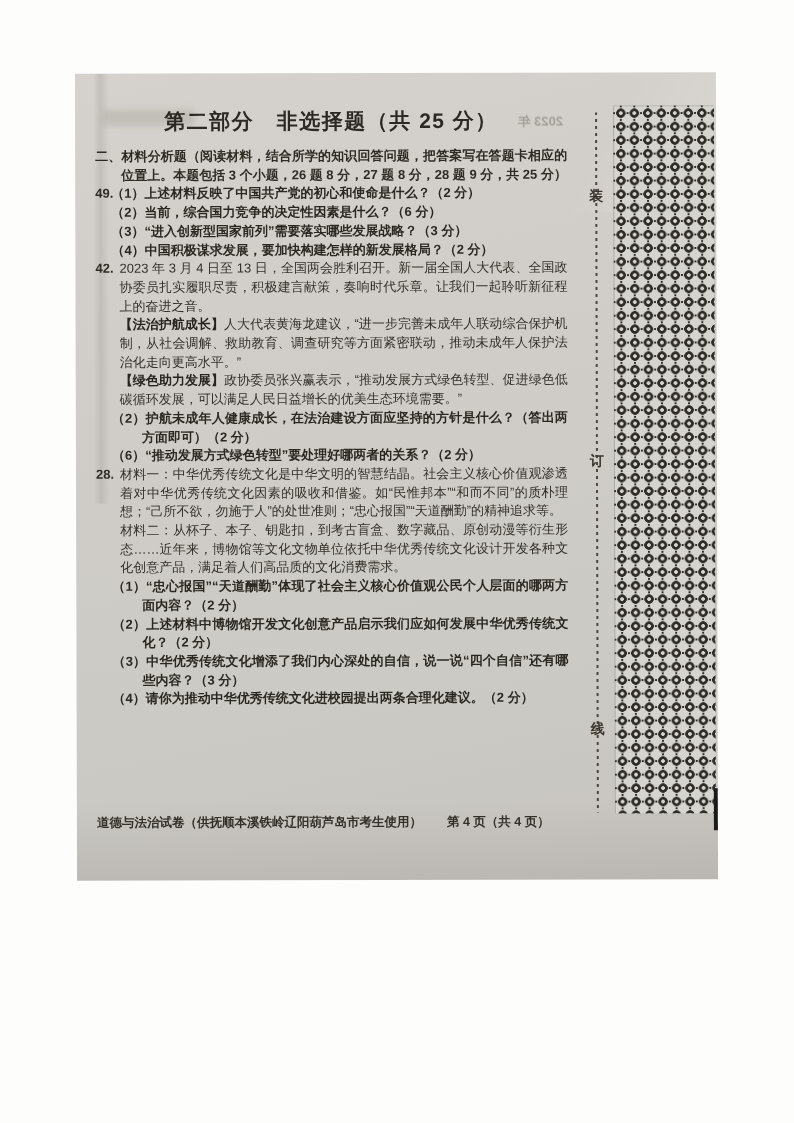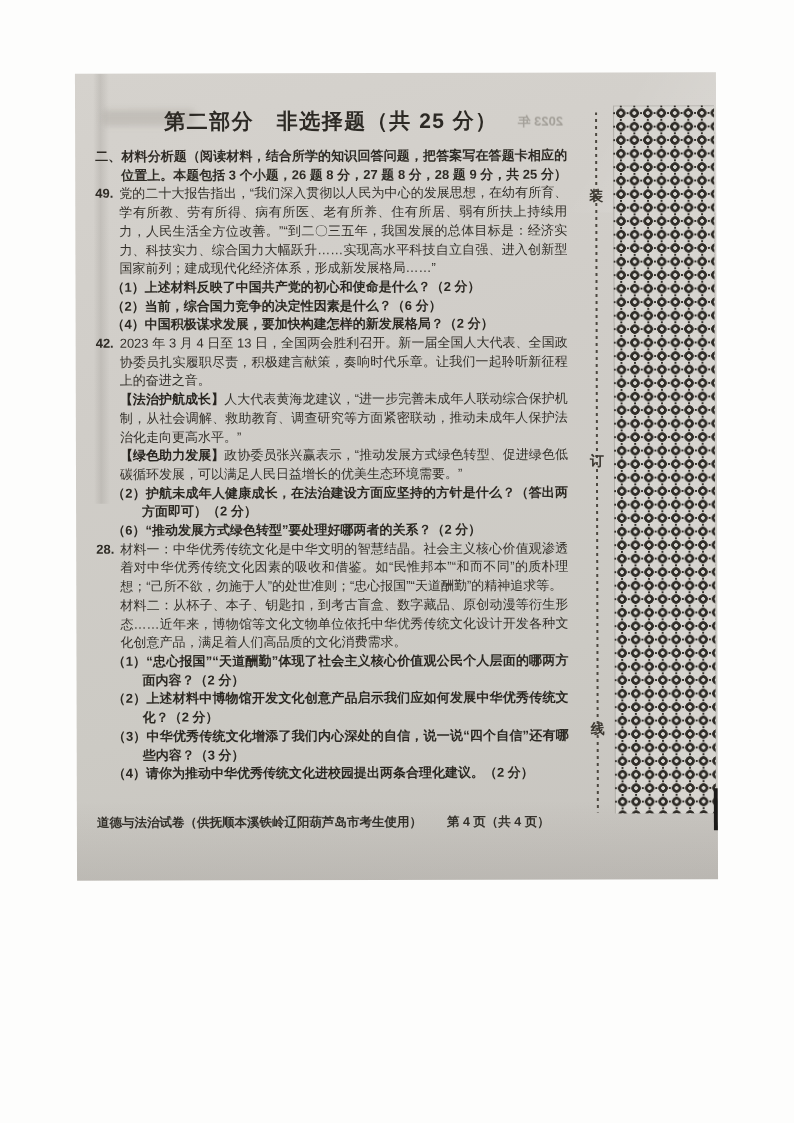--- a/index.html
+++ b/index.html
@@ -88,23 +88,23 @@
 
   <h1 class="page-title">第二部分　非选择题（共 25 分）</h1>
 
   <div class="bleed-top">2023 年</div>
 
   <div class="content">
     <p class="section-head"><span class="sec-label">二、</span><span>材料分析题（阅读材料，结合所学的知识回答问题，把答案写在答题卡相应的位置上。本题包括 3 个小题，26 题 8 分，27 题 8 分，28 题 9 分，共 25 分）</span></p>
     <div>
         <div class="question">
           <div class="qnum">49.</div>
-          <p class="material"><span>党的二十大报告指出，“我们深入贯彻以人民为中心的发展思想，在幼有所育、学有所教、劳有所得、病有所医、老有所养、住有所居、弱有所扶上持续用力，人民生活全方位改善。”“到二〇三五年，我国发展的总体目标是：经济实力、科技实力、综合国力大幅跃升……实现高水平科技自立自强、进入创新型国家前列；建成现代化经济体系，形成新发展格局……”</span></p>
           <p class="sub">（1）上述材料反映了中国共产党的初心和使命是什么？（2 分）</p>
           <p class="sub">（2）当前，综合国力竞争的决定性因素是什么？（6 分）</p>
+          <p class="sub">（3）“进入创新型国家前列”需要落实哪些发展战略？（3 分）</p>
           <p class="sub">（4）中国积极谋求发展，要加快构建怎样的新发展格局？（2 分）</p>
         </div>
         <div class="question">
           <div class="qnum">42.</div>
           <p class="material"><span>2023 年 3 月 4 日至 13 日，全国两会胜利召开。新一届全国人大代表、全国政协委员扎实履职尽责，积极建言献策，奏响时代乐章。让我们一起聆听新征程上的奋进之音。</span></p>
           <p class="material"><span class="lead-bold">【法治护航成长】</span><span>人大代表黄海龙建议，“进一步完善未成年人联动综合保护机制，从社会调解、救助教育、调查研究等方面紧密联动，推动未成年人保护法治化走向更高水平。”</span></p>
           <p class="material"><span class="lead-bold">【绿色助力发展】</span><span>政协委员张兴赢表示，“推动发展方式绿色转型、促进绿色低碳循环发展，可以满足人民日益增长的优美生态环境需要。”</span></p>
           <p class="sub">（2）护航未成年人健康成长，在法治建设方面应坚持的方针是什么？（答出两方面即可）（2 分）</p>
           <p class="sub">（6）“推动发展方式绿色转型”要处理好哪两者的关系？（2 分）</p>
         </div>

